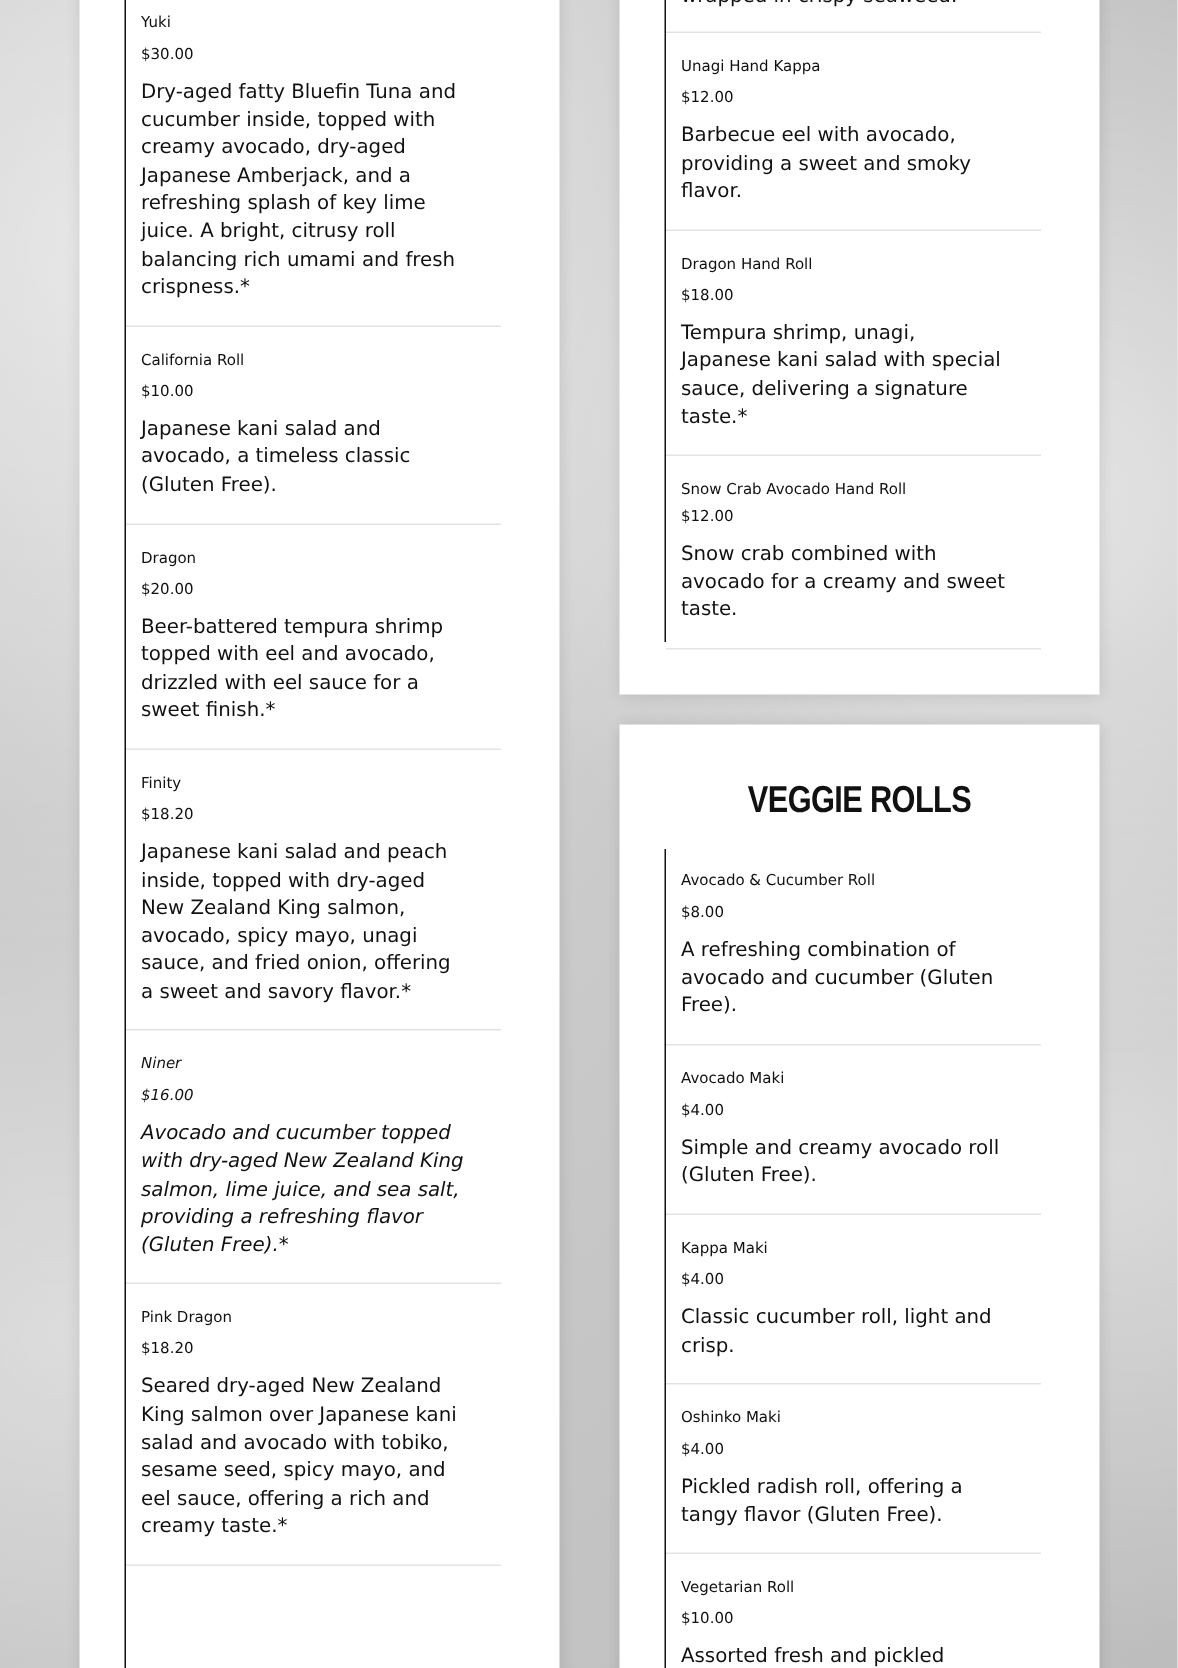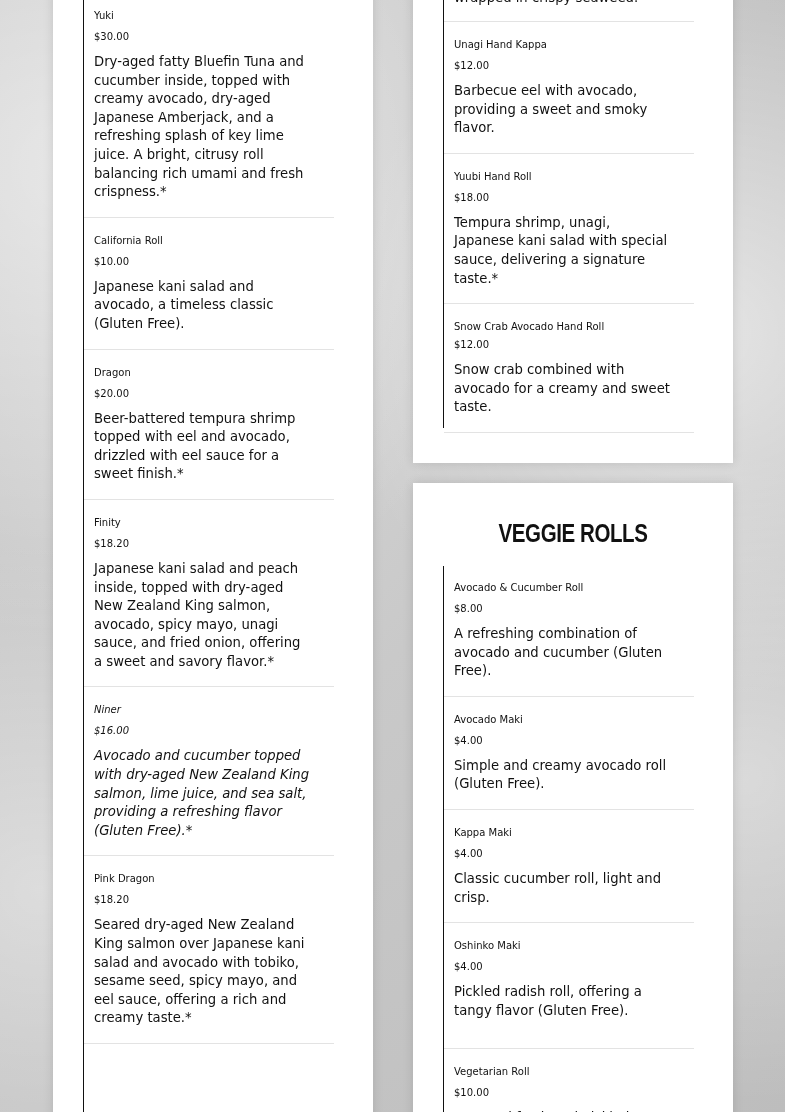--- a/index.html
+++ b/index.html
@@ -88,21 +88,21 @@
   <div class="list">
     <div class="item" style="padding-top:0;padding-bottom:15px;">
       <span class="desc" style="margin-top:0;line-height:16px;">wrapped in crispy seaweed.</span>
     </div>
     <div class="item" style="padding-top:14px;padding-bottom:15px;">
       <span class="name">Unagi Hand Kappa</span>
       <span class="price">$12.00</span>
       <span class="desc">Barbecue eel with avocado, providing a sweet and smoky flavor.</span>
     </div>
     <div class="item" style="padding-top:14px;padding-bottom:15px;">
-      <span class="name">Yuubi Hand Roll</span>
+      <span class="name">Dragon Hand Roll</span>
       <span class="price">$18.00</span>
       <span class="desc">Tempura shrimp, unagi, Japanese kani salad with special sauce, delivering a signature taste.*</span>
     </div>
     <div class="item" style="padding-top:14px;padding-bottom:15px;">
       <span class="name">Snow Crab Avocado Hand Roll</span>
       <span class="price" style="margin-top:0;">$12.00</span>
       <span class="desc">Snow crab combined with avocado for a creamy and sweet taste.</span>
     </div>
   </div>
 </div>
@@ -118,21 +118,21 @@
     <div class="item" style="padding-top:14px;padding-bottom:15px;">
       <span class="name">Avocado Maki</span>
       <span class="price">$4.00</span>
       <span class="desc">Simple and creamy avocado roll (Gluten Free).</span>
     </div>
     <div class="item" style="padding-top:14px;padding-bottom:15px;">
       <span class="name">Kappa Maki</span>
       <span class="price">$4.00</span>
       <span class="desc">Classic cucumber roll, light and crisp.</span>
     </div>
-    <div class="item" style="padding-top:14px;padding-bottom:28px;">
+    <div class="item" style="padding-top:14px;padding-bottom:15px;">
       <span class="name">Oshinko Maki</span>
       <span class="price">$4.00</span>
       <span class="desc">Pickled radish roll, offering a tangy flavor (Gluten Free).</span>
     </div>
     <div class="item" style="padding-top:14px;padding-bottom:15px;border-bottom:none;">
       <span class="name">Vegetarian Roll</span>
       <span class="price">$10.00</span>
       <span class="desc">Assorted fresh and pickled</span>
     </div>
   </div>

